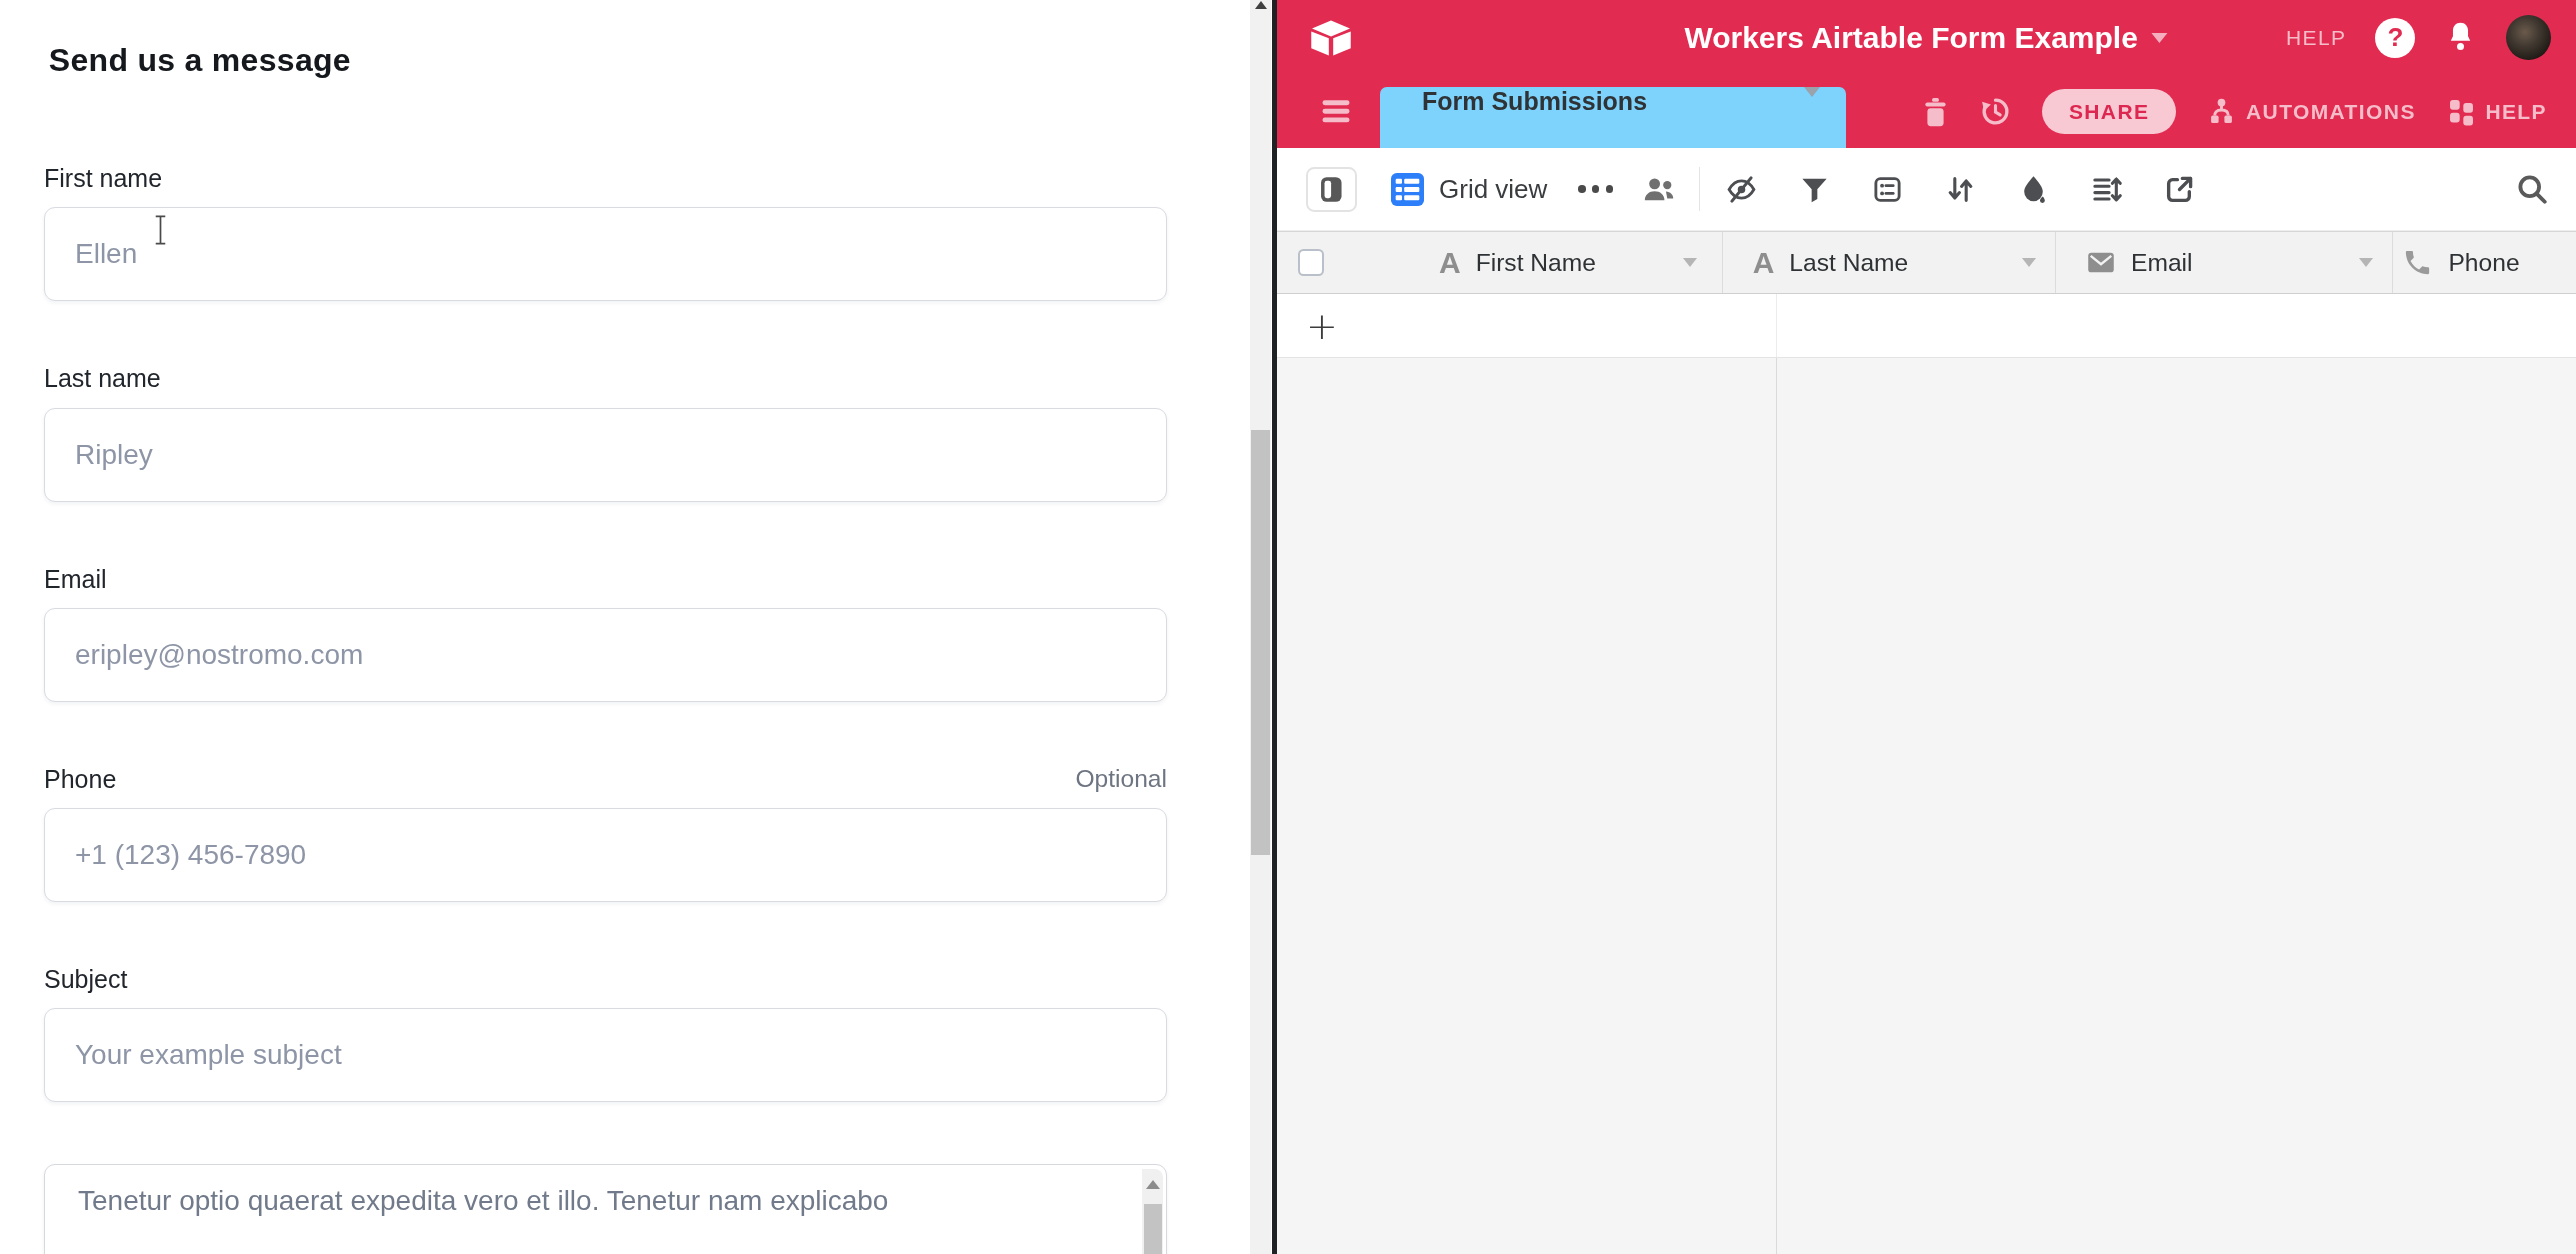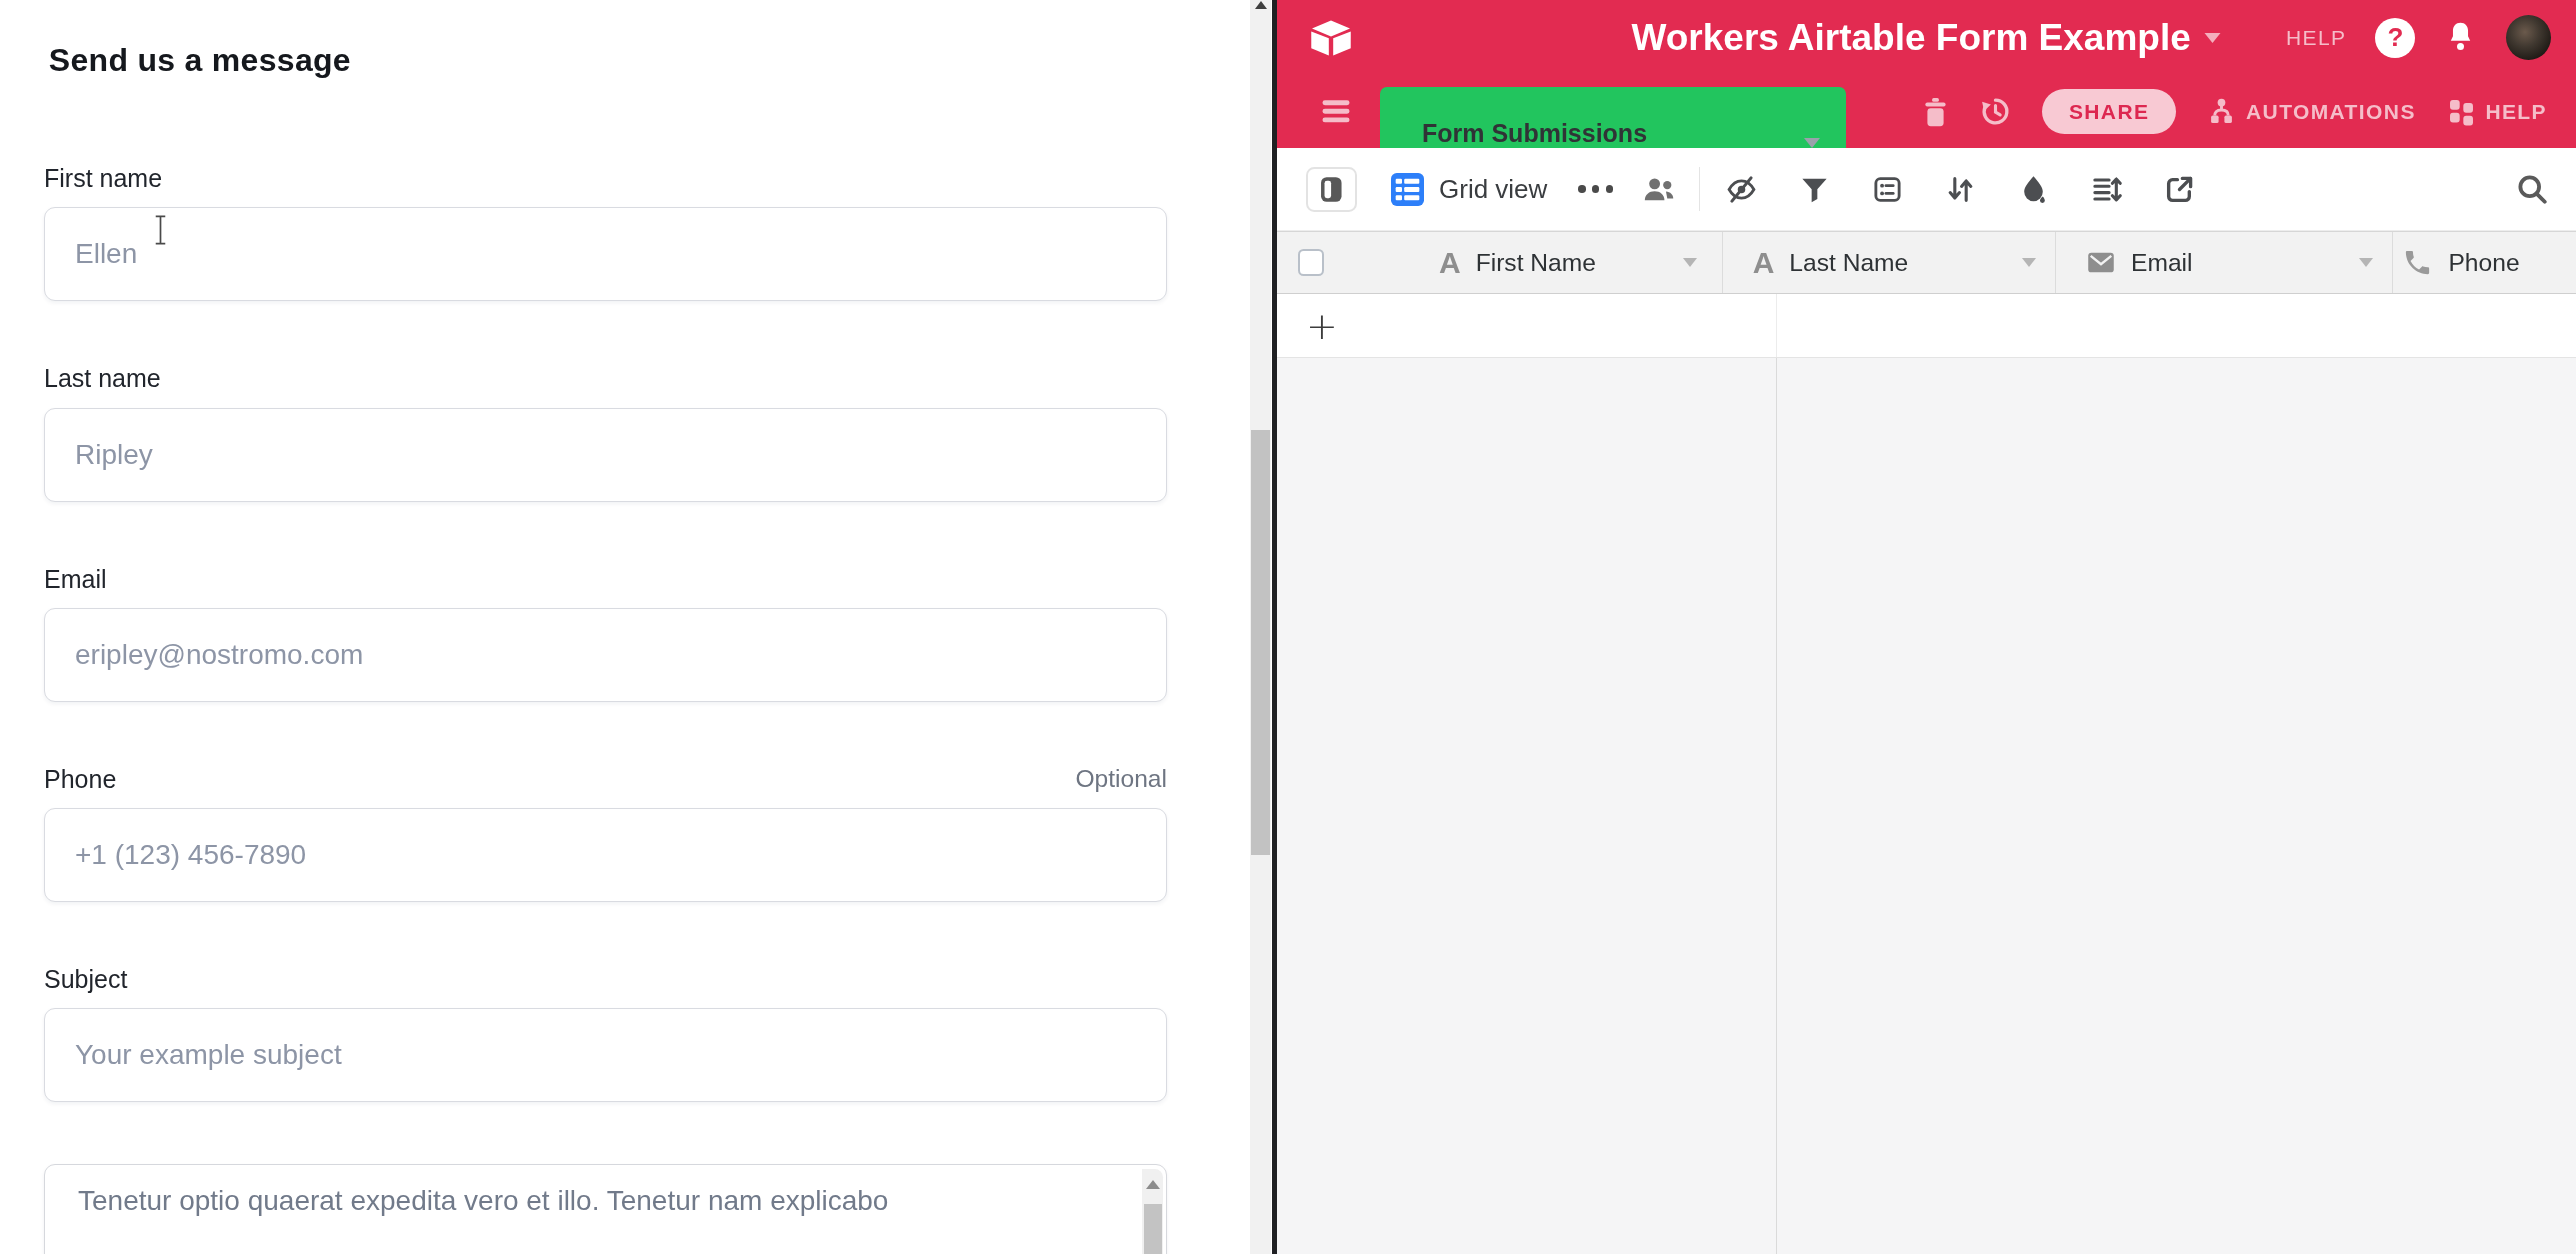--- a/index.html
+++ b/index.html
@@ -46,29 +46,29 @@
   .left-scrollbar{position:absolute;left:1250px;top:0;width:21px;height:1255px;background:#f1f1f1;}
   .ls-arrow{width:0;height:0;margin:1.4px auto 0;border-left:6.8px solid transparent;border-right:6.8px solid transparent;border-bottom:8.2px solid #3f3f3f;}
   .ls-thumb{position:absolute;left:1.4px;width:18.4px;top:430px;height:425px;background:#c2c2c2;}
   .window-divider{position:absolute;left:1272px;top:0;width:4.8px;height:1255px;background:#202124;z-index:6;}
 
   
   .right-pane{position:absolute;left:1276px;top:0;width:1300px;height:1255px;overflow:hidden;display:flex;flex-direction:column;background:#f5f5f6;}
   .at-topbar{height:75px;flex:0 0 auto;background:var(--header-red);display:flex;align-items:center;padding:0 24.6px 0 33px;position:relative;}
   .at-logo{flex:0 0 auto;}
   .title-group{position:absolute;left:50%;transform:translateX(-50%);display:flex;align-items:center;gap:13.7px;cursor:default;}
-  .base-title{color:#fff;font-size:37px;font-weight:700;white-space:nowrap;}
+  .base-title{color:#fff;font-size:30px;font-weight:700;white-space:nowrap;}
   .caret{width:0;height:0;border-left:8.2px solid transparent;border-right:8.2px solid transparent;border-top:10.2px solid rgba(255,255,255,.62);}
   .topbar-right{margin-left:auto;display:flex;align-items:center;gap:29px;}
   .help-label{color:var(--pale-pink);font-size:21px;font-weight:400;letter-spacing:1.4px;}
   .q-circle{width:40px;height:40px;border-radius:50%;background:#fff;color:var(--header-red);font-size:26px;font-weight:800;display:flex;align-items:center;justify-content:center;}
   .avatar{width:45px;height:45px;border-radius:50%;background:radial-gradient(circle at 42% 38%,#6b5a4c 0%,#403830 38%,#16120e 85%);}
   .at-tabbar{height:73px;flex:0 0 auto;background:var(--header-red);display:flex;align-items:center;position:relative;padding-left:45px;}
   .hamburger{margin-right:29px;color:var(--pale-pink);}
-  .tab-active{align-self:flex-end;height:61px;width:466px;background:#22c55e;border-radius:6.8px 6.8px 0 0;display:flex;align-items:flex-end;padding:0 26px 0 42px;box-sizing:border-box;}
+  .tab-active{align-self:flex-end;height:61px;width:466px;background:#7dd3fc;border-radius:6.8px 6.8px 0 0;display:flex;align-items:flex-start;padding:0 26px 0 42px;box-sizing:border-box;}
   .tab-label{font-size:25px;font-weight:700;color:#303336;flex:1;}
   .tab-caret{border-top-color:#9aa2ab;}
   .tabbar-actions{margin-left:auto;display:flex;align-items:center;gap:31px;padding-right:29px;color:var(--pale-pink);}
   .share-pill{background:var(--pill-pink);color:#dd2750;border-radius:682px;font-size:21px;font-weight:700;letter-spacing:1.4px;padding:10.2px 27px;}
   .action-group{display:flex;align-items:center;gap:9.6px;font-size:21px;font-weight:700;letter-spacing:1.4px;color:var(--pale-pink);}
   .at-toolbar{height:82px;flex:0 0 auto;background:#fff;border-bottom:1.4px solid #ededed;display:flex;align-items:center;padding:0 27px 0 30px;}
   .sidebar-toggle{width:51px;height:45px;border:2px solid #e3e3e3;border-radius:8.2px;background:#fff;display:flex;align-items:center;justify-content:center;margin-right:34px;flex:0 0 auto;}
   .gridview-group{display:flex;align-items:center;gap:15px;margin-right:31px;}
   .gridview-label{font-size:26px;font-weight:500;color:#3a3d40;white-space:nowrap;}
   .ellipsis{display:flex;gap:6.1px;margin-right:29px;}

